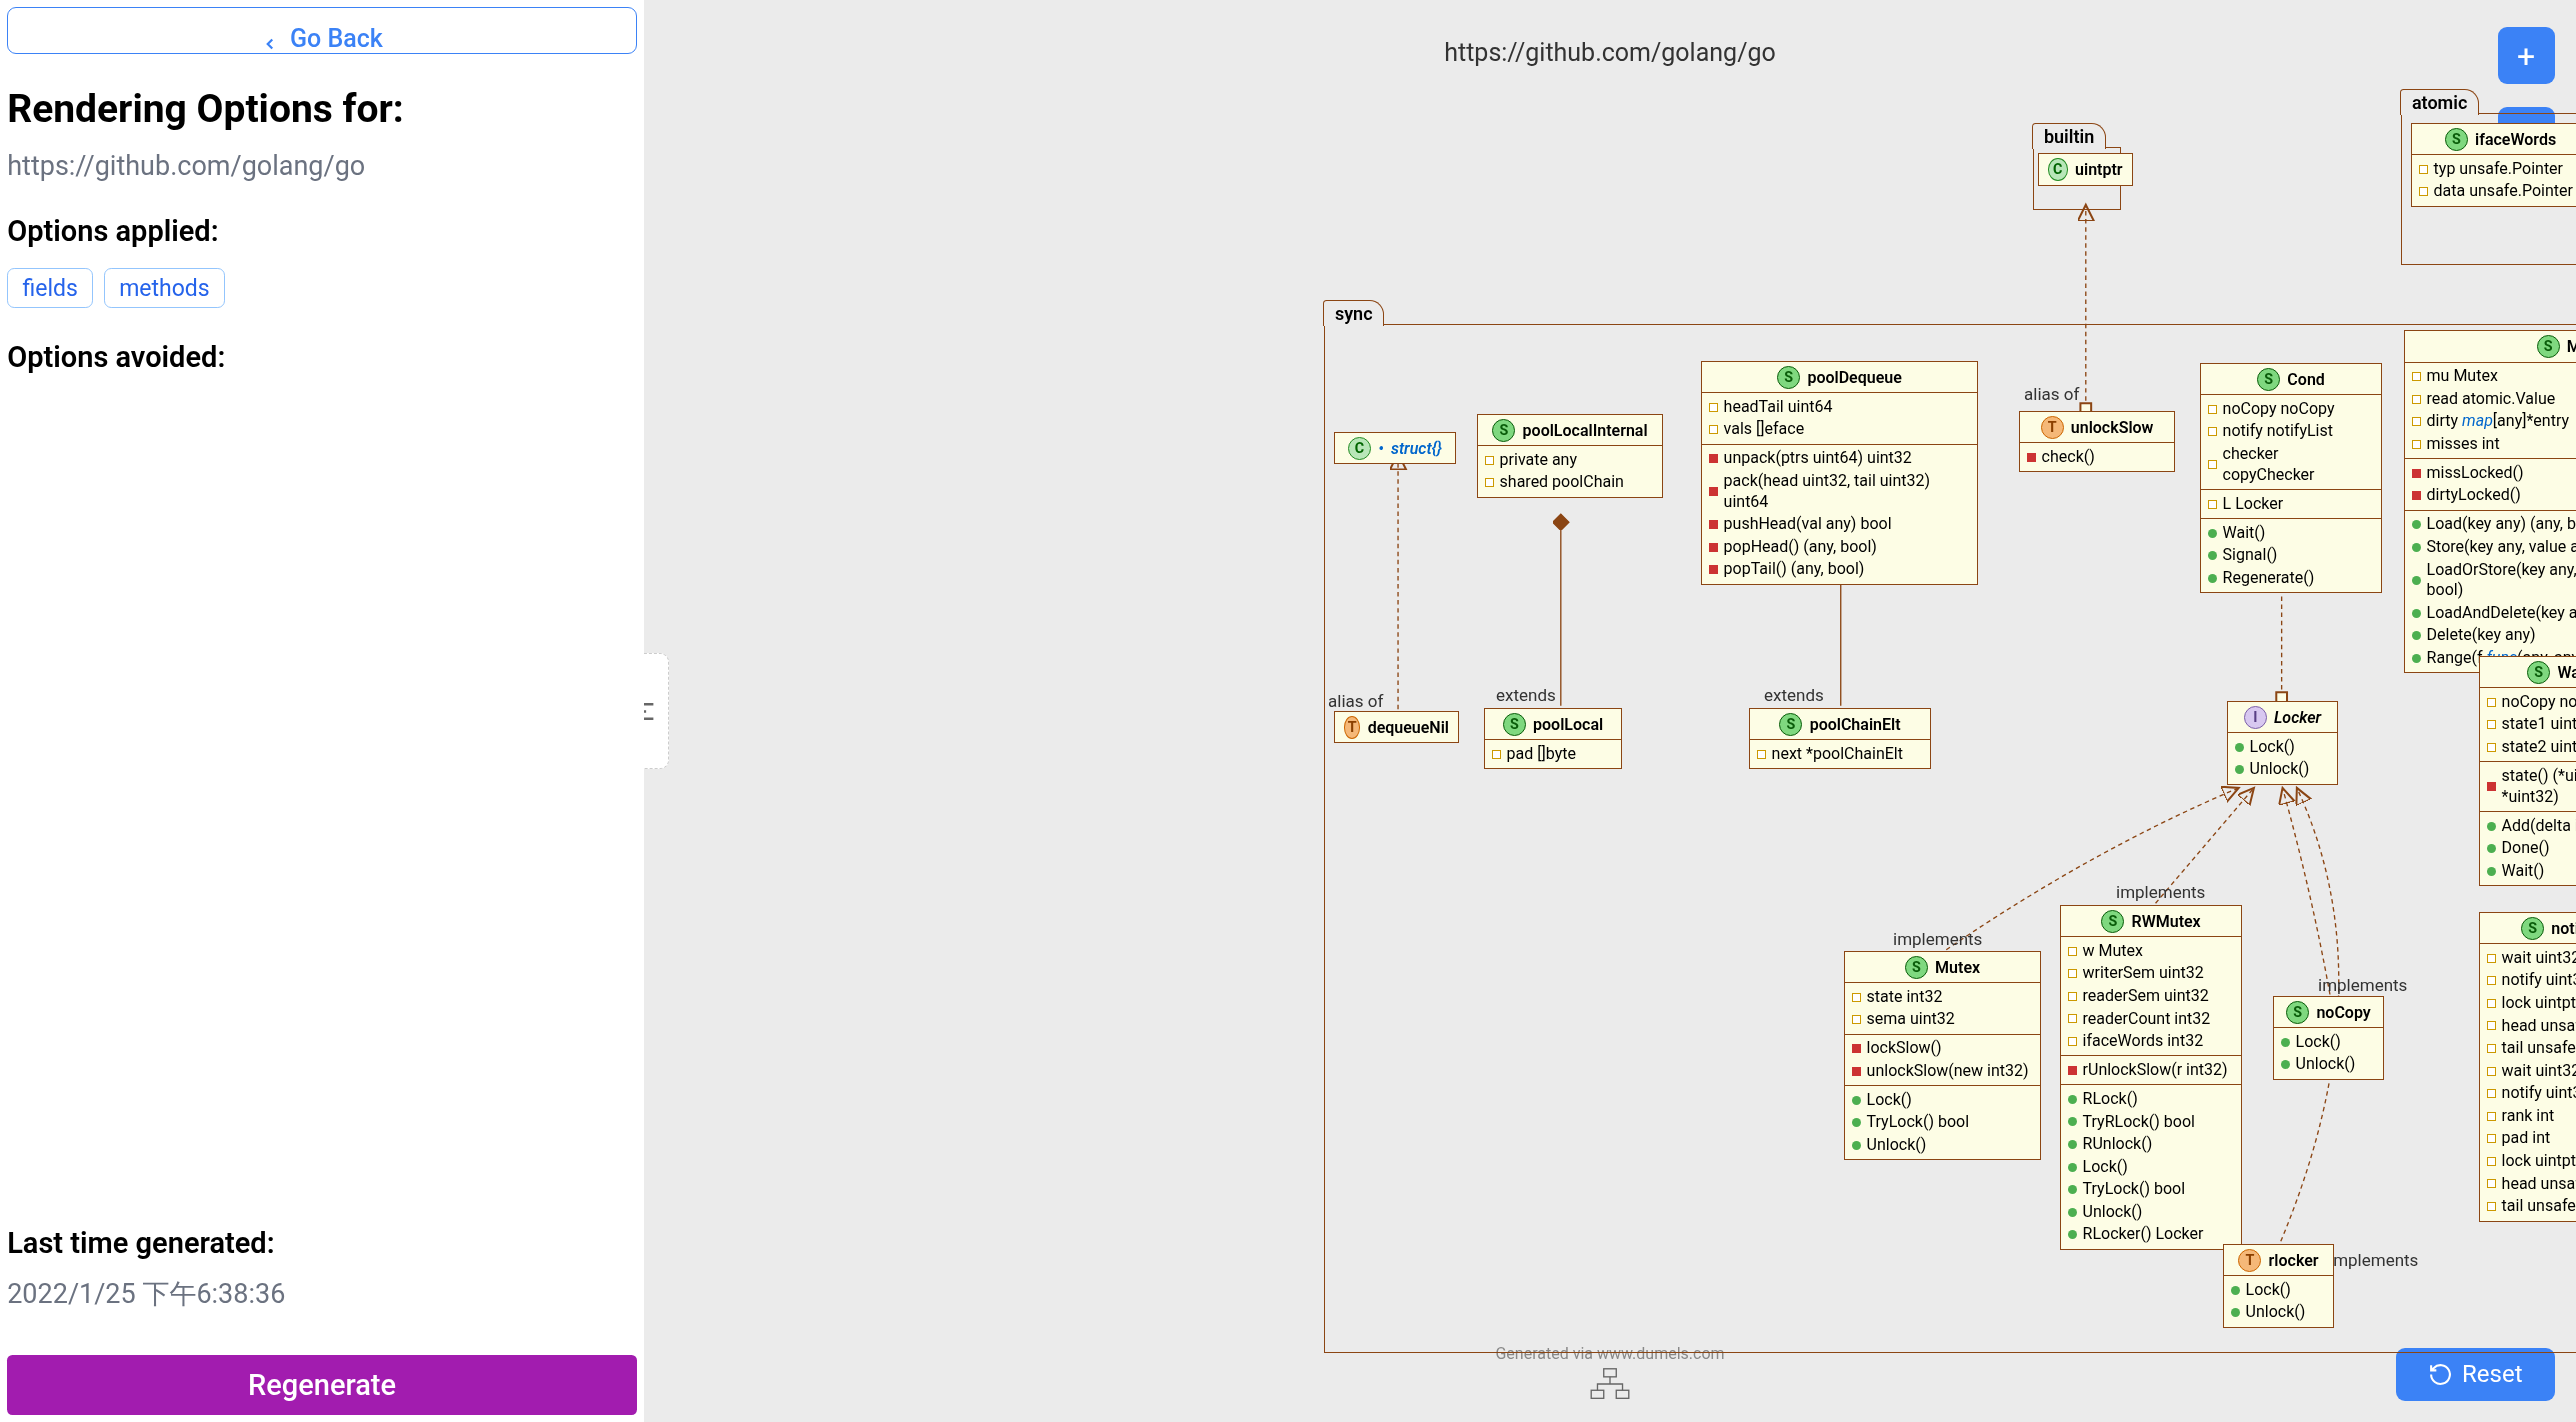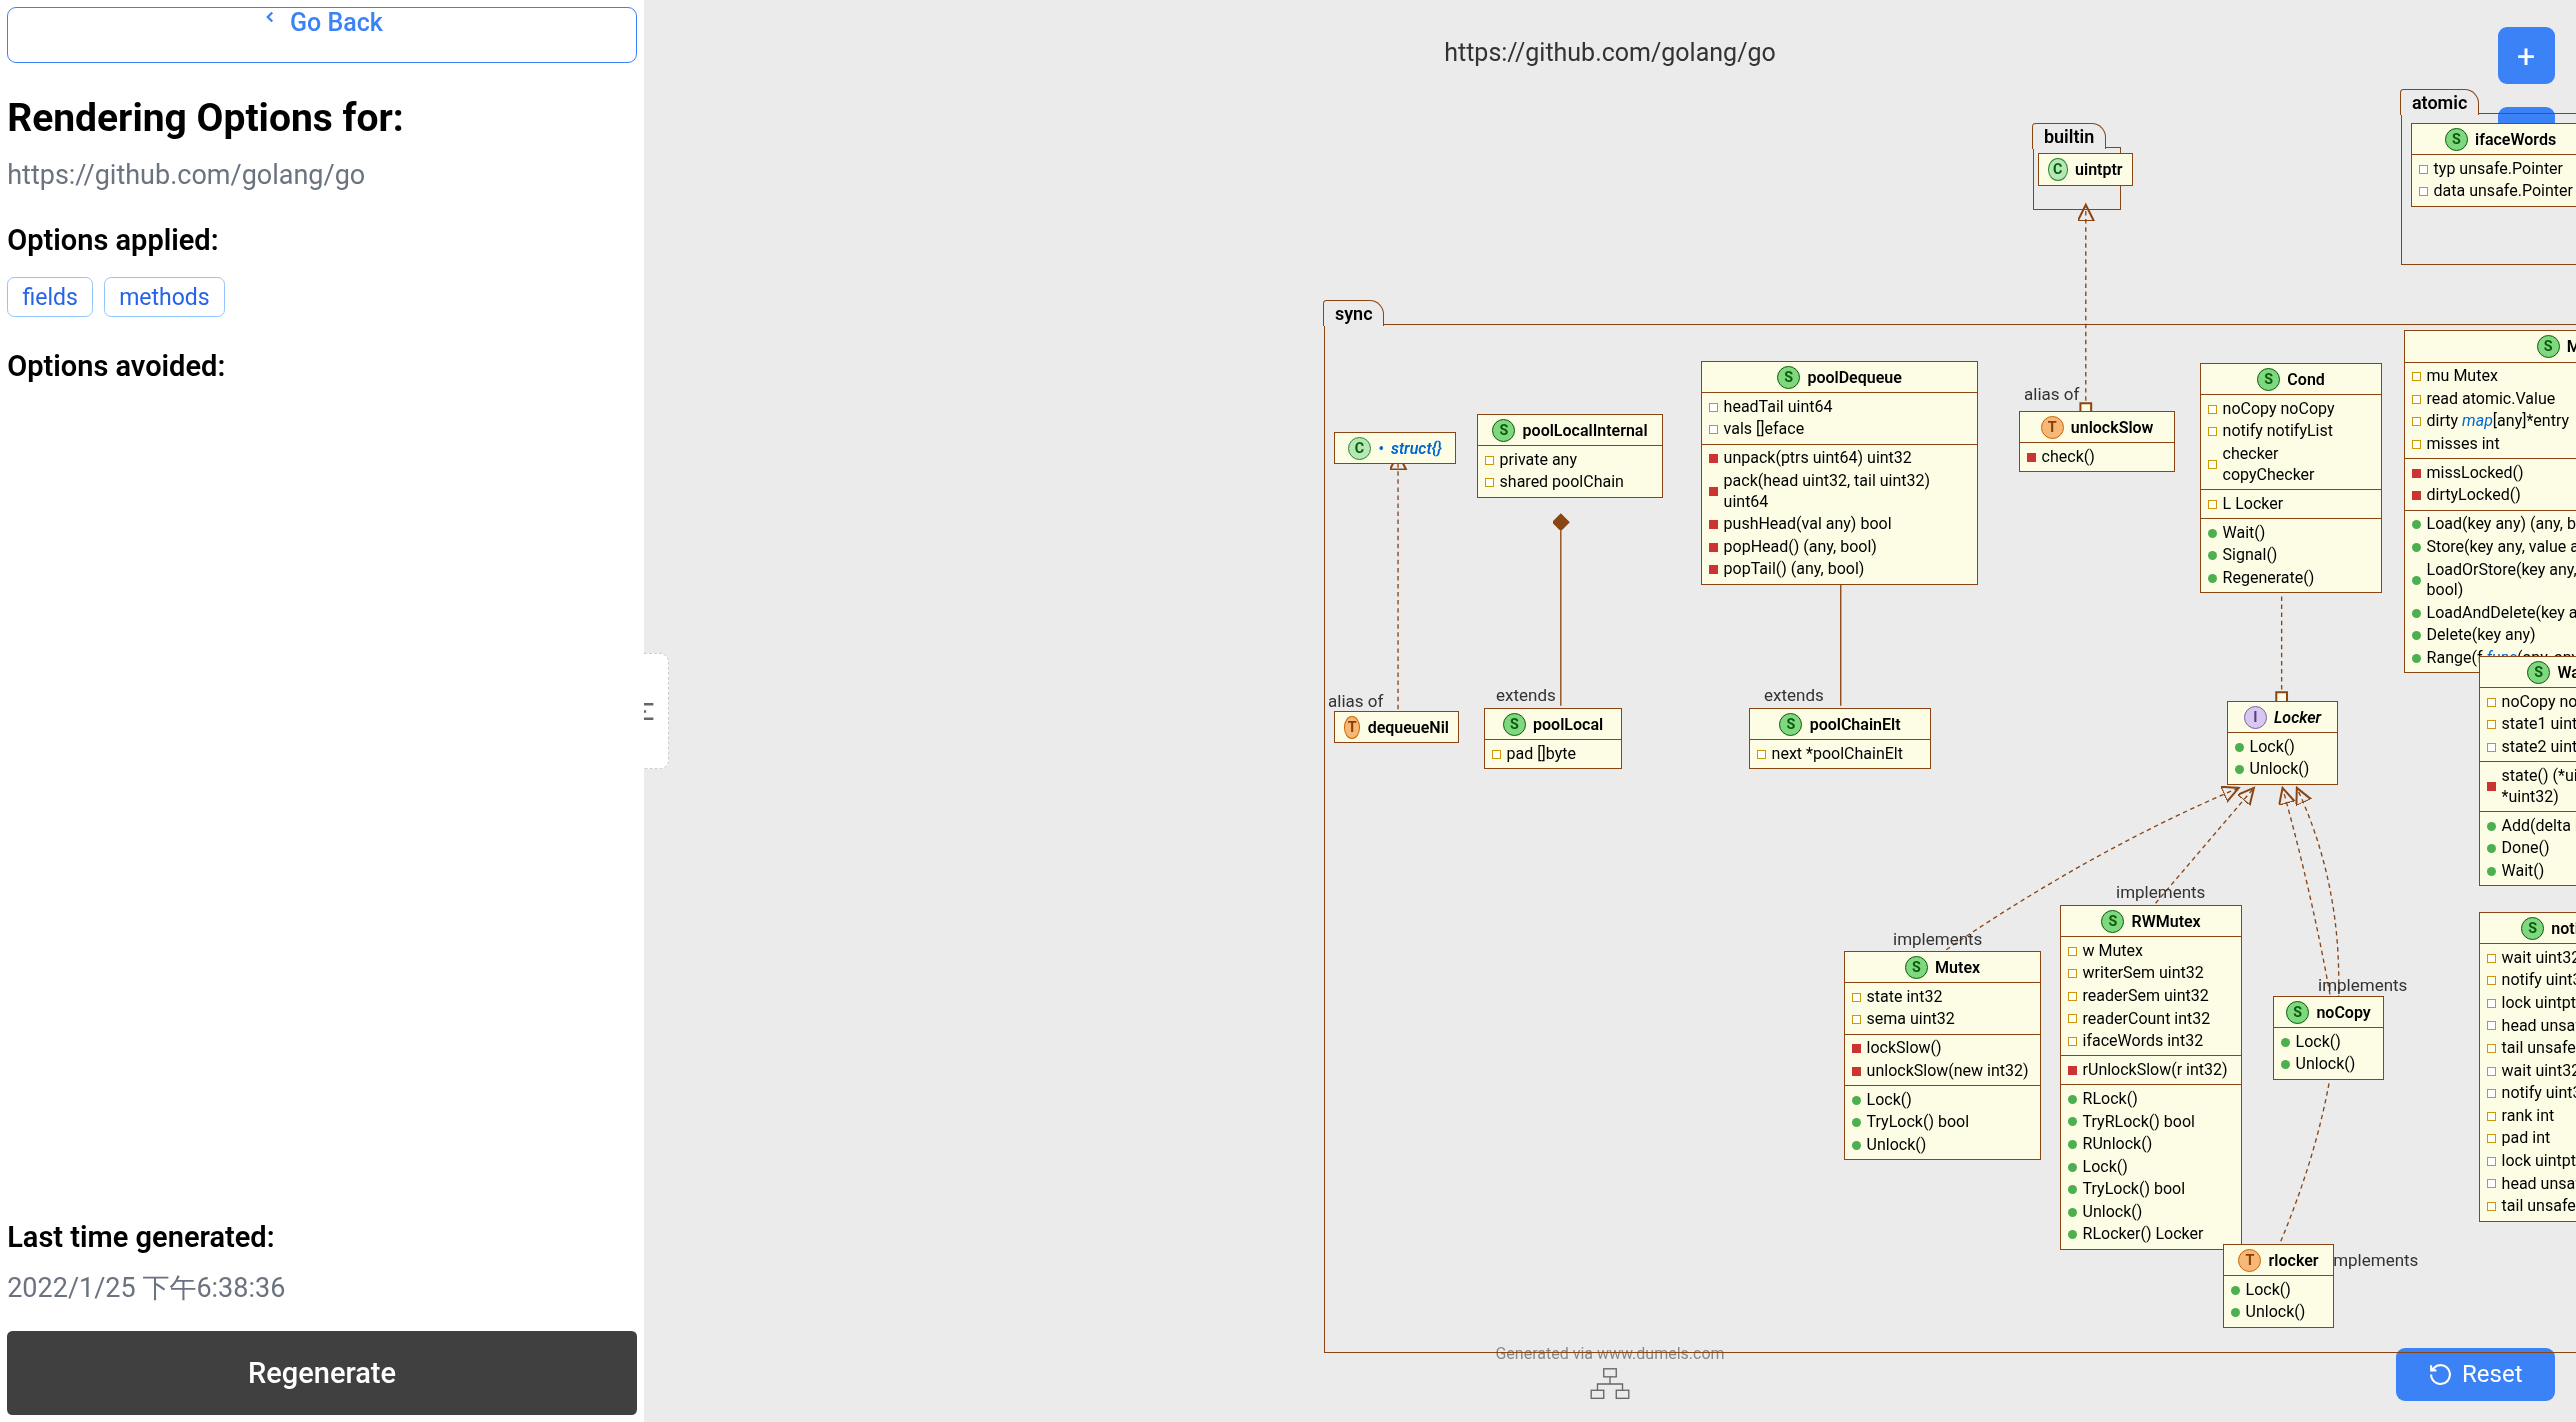--- a/index.html
+++ b/index.html
@@ -1,27 +1,27 @@
 <!DOCTYPE html>
 <html style="font-size:14.3px"><head>
 <meta charset="utf-8">
 <style>
 *{box-sizing:border-box;margin:0;padding:0;font-family:-apple-system,BlinkMacSystemFont,"Segoe UI",Roboto,sans-serif}
 body{display:flex;width:2576px;height:1422px;background:#fff}
 .sidebar{width:644px;padding:7.2px;display:flex;flex-direction:column}
-.go-back{display:flex;align-items:flex-start;justify-content:center;gap:10.7px;height:56px;border:1.8px solid #3b82f6;border-radius:9px;color:#3b82f6;font-size:25px;font-weight:500;background:#fff;cursor:pointer}
+.go-back{display:flex;align-items:flex-end;justify-content:center;gap:10.7px;height:47px;border:1.8px solid #3b82f6;border-radius:9px;color:#3b82f6;font-size:25px;font-weight:500;background:#fff;cursor:pointer}
 .go-back svg{width:18px;height:18px}
 h2{font-size:39px;font-weight:700;margin-top:32px}
 .url{font-size:27px;color:#6b7280;margin-top:18px}
 h3{font-size:29px;font-weight:600;margin-top:32px}
 .tags{display:flex;gap:10.7px;margin-top:20px}
 .tag{padding:5.4px 14.3px;border:1.8px solid #93c5fd;border-radius:7.2px;color:#2563eb;font-size:23px}
 .timestamp-label{margin-top:auto;font-size:29px;font-weight:600}
 .timestamp{font-size:27px;color:#6b7280;margin-top:16px}
-.regen{margin-top:25px;height:84px;background:#404040;color:#fff;font-size:29px;font-weight:500;border:none;border-radius:5.4px;cursor:pointer}
+.regen{margin-top:43px;height:60px;background:#a21caf;color:#fff;font-size:29px;font-weight:500;border:none;border-radius:5.4px;cursor:pointer}
 .canvas{flex:1;position:relative;background:#ebebeb;overflow:hidden}
 .title-url{position:absolute;left:50%;top:38px;transform:translateX(-50%);font-size:25px;color:#333}
 .collapse-handle{position:absolute;left:-29px;top:653px;width:54px;height:116px;border:1.8px dashed #ccc;border-radius:9px;display:flex;align-items:center;justify-content:center;background:#fff}
 .zoom-btns{position:absolute;right:21.5px;top:27px;display:flex;flex-direction:column;gap:23px}
 .zbtn{width:57px;height:57px;background:#3b82f6;border:none;border-radius:9px;color:#fff;font-size:32px;cursor:pointer}
 .reset-btn{position:absolute;right:21.5px;bottom:21.5px;display:flex;align-items:center;gap:9px;padding:12.5px 32px;background:#3b82f6;color:#fff;border:none;border-radius:9px;font-size:24px;cursor:pointer}
 .feedback{position:absolute;right:0;top:716px;writing-mode:vertical-rl;background:#fff;border:0.9px solid #ddd;padding:18px 7.2px;color:#3b82f6;font-size:21.5px;border-radius:7.2px 0 0 7.2px}
 .footer-text{position:absolute;left:50%;bottom:59px;transform:translateX(-50%);font-size:16px;color:#888}
 .footer-icon{position:absolute;left:50%;bottom:18px;transform:translateX(-50%)}
 .pkg{position:absolute;border:1.8px solid #8b4513}

